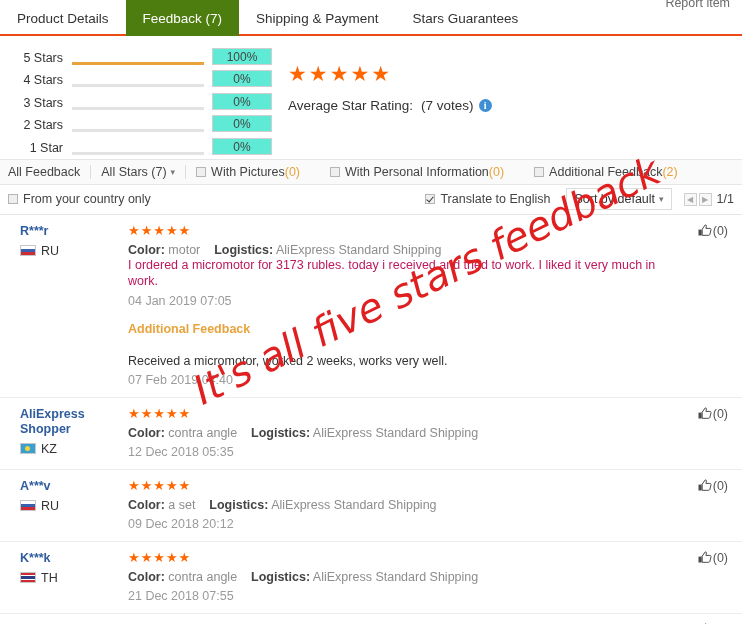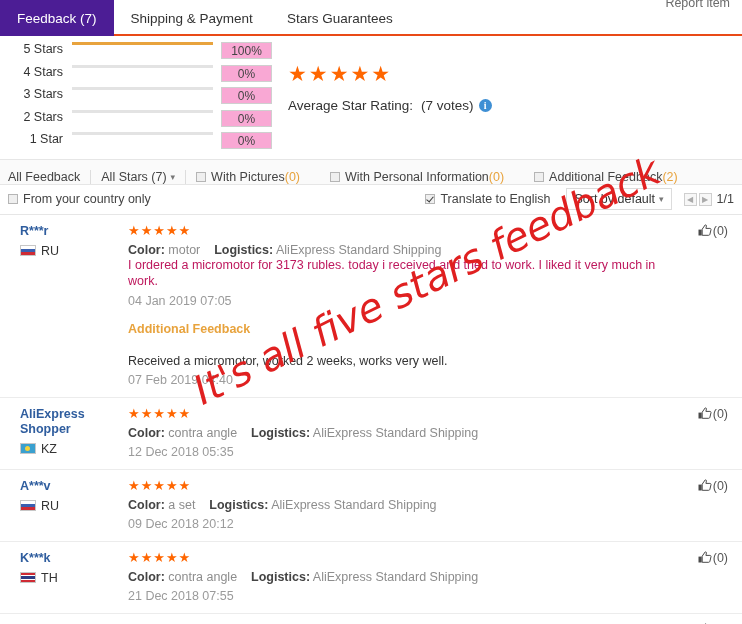--- a/index.html
+++ b/index.html
@@ -33,21 +33,21 @@
     display: flex;
     align-items: center;
     padding: 0 17px;
     font-size: 13.5px;
     color: #333;
     cursor: pointer;
     white-space: nowrap;
     box-sizing: border-box;
   }
   .tab.active {
-    background: #4c1d95;
+    background: #4d7c0f;
     color: #ffffff;
   }
   .report-item {
     position: absolute;
     right: 12px;
     top: -4px;
     font-size: 12.5px;
     color: #6b6b6b;
     cursor: pointer;
   }
@@ -59,21 +59,21 @@
     position: relative;
   }
   .bars {
     width: 272px;
     flex: 0 0 272px;
     padding-left: 6px;
     box-sizing: border-box;
   }
   .bar-row {
     display: flex;
-    align-items: flex-start;
+    align-items: flex-end;
     height: 22.5px;
   }
   .bar-label {
     width: 66px;
     text-align: right;
     padding-right: 9px;
     font-size: 12.5px;
     color: #333;
     box-sizing: border-box;
   }
@@ -84,24 +84,24 @@
     position: relative;
   }
   .bar-fill {
     position: absolute;
     left: 0;
     top: 0;
     bottom: 0;
     background: #e8a33d;
   }
   .bar-pct {
-    width: 51px;
+    width: 60px;
     margin-left: 8px;
     border: 1px solid #cfcfcf;
-    background: #f9a8d4;
+    background: #5eead4;
     text-align: center;
     font-size: 12px;
     color: #444;
     line-height: 16px;
     height: 17px;
     box-sizing: border-box;
   }
 
   .avg-block {
     padding-left: 16px;
@@ -132,21 +132,21 @@
     font-weight: bold;
     text-align: center;
     line-height: 13px;
     margin-left: 5px;
     font-family: "Liberation Serif", serif;
   }
 
   
   .filter-row {
     display: flex;
-    align-items: flex-end;
+    align-items: center;
     height: 26px;
     border-top: 1px solid #e6e6e6;
     border-bottom: 1px solid #e6e6e6;
     background: #fafafa;
     padding: 0 8px;
     box-sizing: border-box;
     font-size: 12.5px;
     color: #444;
   }
   .filter-row .sep {
@@ -345,20 +345,21 @@
     z-index: 50;
     font-weight: 500;
   }
 </style>
 </head>
 <body>
 
 <div class="tabbar">
   <div class="report-item">Report item</div>
   <div class="tabs">
+    <div class="tab">Product Details</div>
     <div class="tab active">Feedback (7)</div>
     <div class="tab">Shipping &amp; Payment</div>
     <div class="tab">Stars Guarantees</div>
   </div>
 </div>
 
 <div class="summary">
   <div class="bars">
 
     <div class="bar-row">

